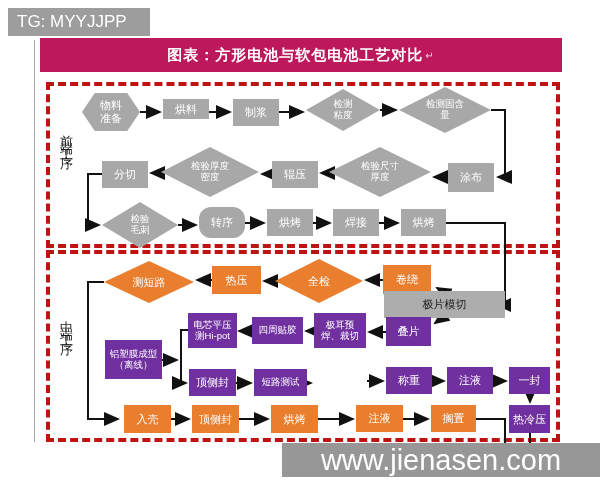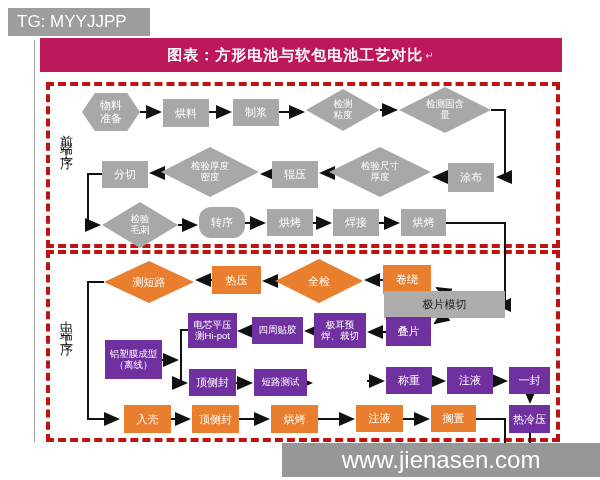--- a/index.html
+++ b/index.html
@@ -22,21 +22,21 @@
         color:#fff;font-size:11px;line-height:1.15;white-space:pre-line;box-sizing:border-box;}
   .gray{background:#a8a8a8;}
   .gray2{background:#adadad;color:#1a1a1a;}
   .orange{background:#e87e2e;}
   .purple{background:#7030a0;}
   .diamond{clip-path:polygon(50% 0,100% 50%,50% 100%,0 50%);}
   .hex{clip-path:polygon(22% 0,78% 0,100% 50%,78% 100%,22% 100%,0 50%);}
   .rounded{border-radius:12px;}
   .small{font-size:9.5px;}
   .watermark{position:absolute;left:282px;top:443px;width:318px;height:34px;background:#979797;
-             color:#fff;font-size:24px;display:flex;align-items:center;justify-content:center;}
+             color:#fff;font-size:29px;display:flex;align-items:center;justify-content:center;}
 </style>
 </head>
 <body>
 
 <div class="stage">
 
   <div class="tg">TG: MYYJJPP</div>
   <div class="figure-edge"></div>
 
   <div class="titlebar">
@@ -93,21 +93,21 @@
       <path d="M239,419 H268" marker-end="url(#ah)"></path>
       <path d="M318,419 H353" marker-end="url(#ah)"></path>
       <path d="M403,419 H428" marker-end="url(#ah)"></path>
       <path d="M476,419 H505 V445"></path>
       <path d="M530,433 V445"></path>
     </g>
   </svg>
 
   <div class="node gray hex" style="left:82px;top:93px;width:58px;height:38px;">物料
 准备</div>
-  <div class="node gray" style="left:163px;top:99px;width:46px;height:28px;">烘料</div>
+  <div class="node gray" style="left:163px;top:99px;width:46px;height:20px;">烘料</div>
   <div class="node gray" style="left:233px;top:99px;width:46px;height:27px;">制浆</div>
   <div class="node gray diamond small" style="left:306px;top:89px;width:74px;height:42px;">检测
 粘度</div>
   <div class="node gray diamond small" style="left:399px;top:87px;width:92px;height:46px;">检测固含
 量</div>
   <div class="node gray" style="left:448px;top:163px;width:46px;height:29px;">涂布</div>
   <div class="node gray diamond small" style="left:329px;top:147px;width:102px;height:50px;">检验尺寸
 厚度</div>
   <div class="node gray" style="left:272px;top:161px;width:46px;height:27px;">辊压</div>
   <div class="node gray" style="left:102px;top:161px;width:46px;height:27px;">分切</div>

